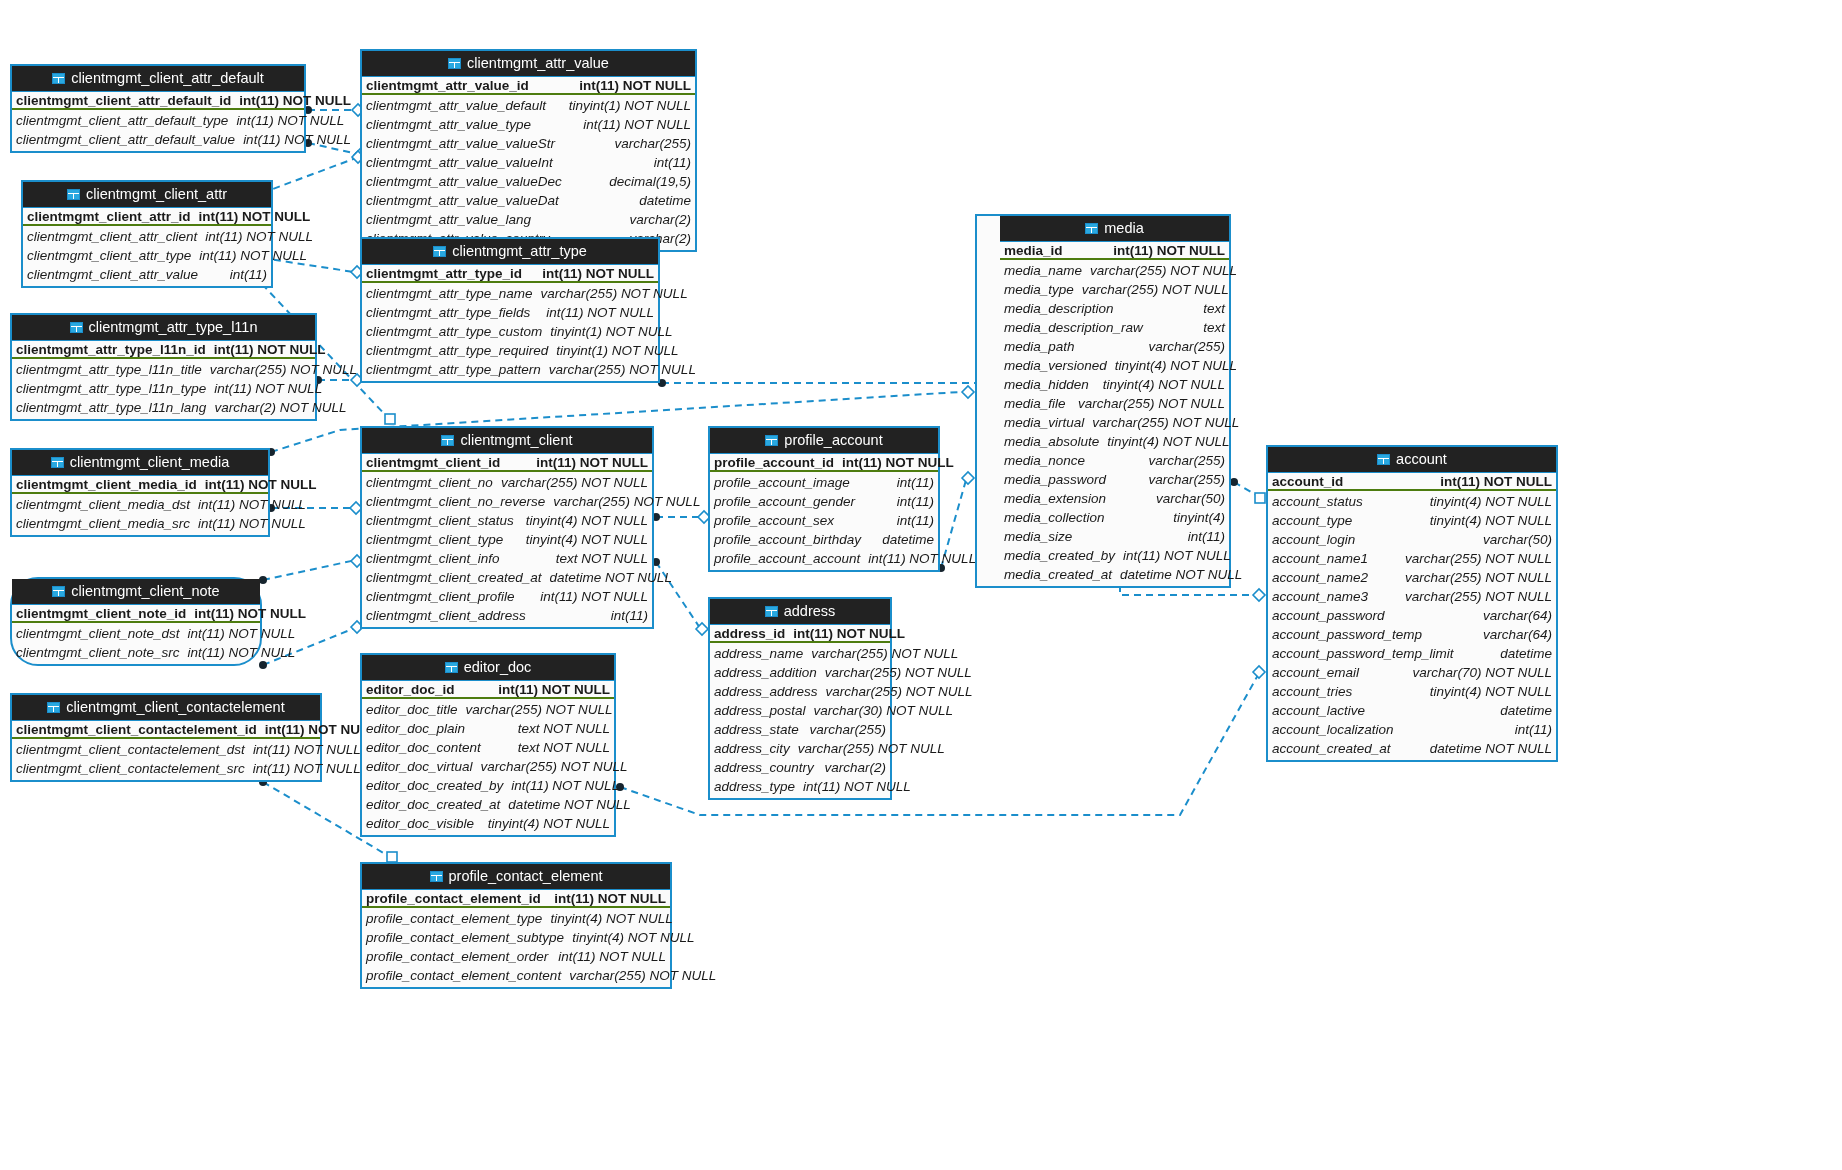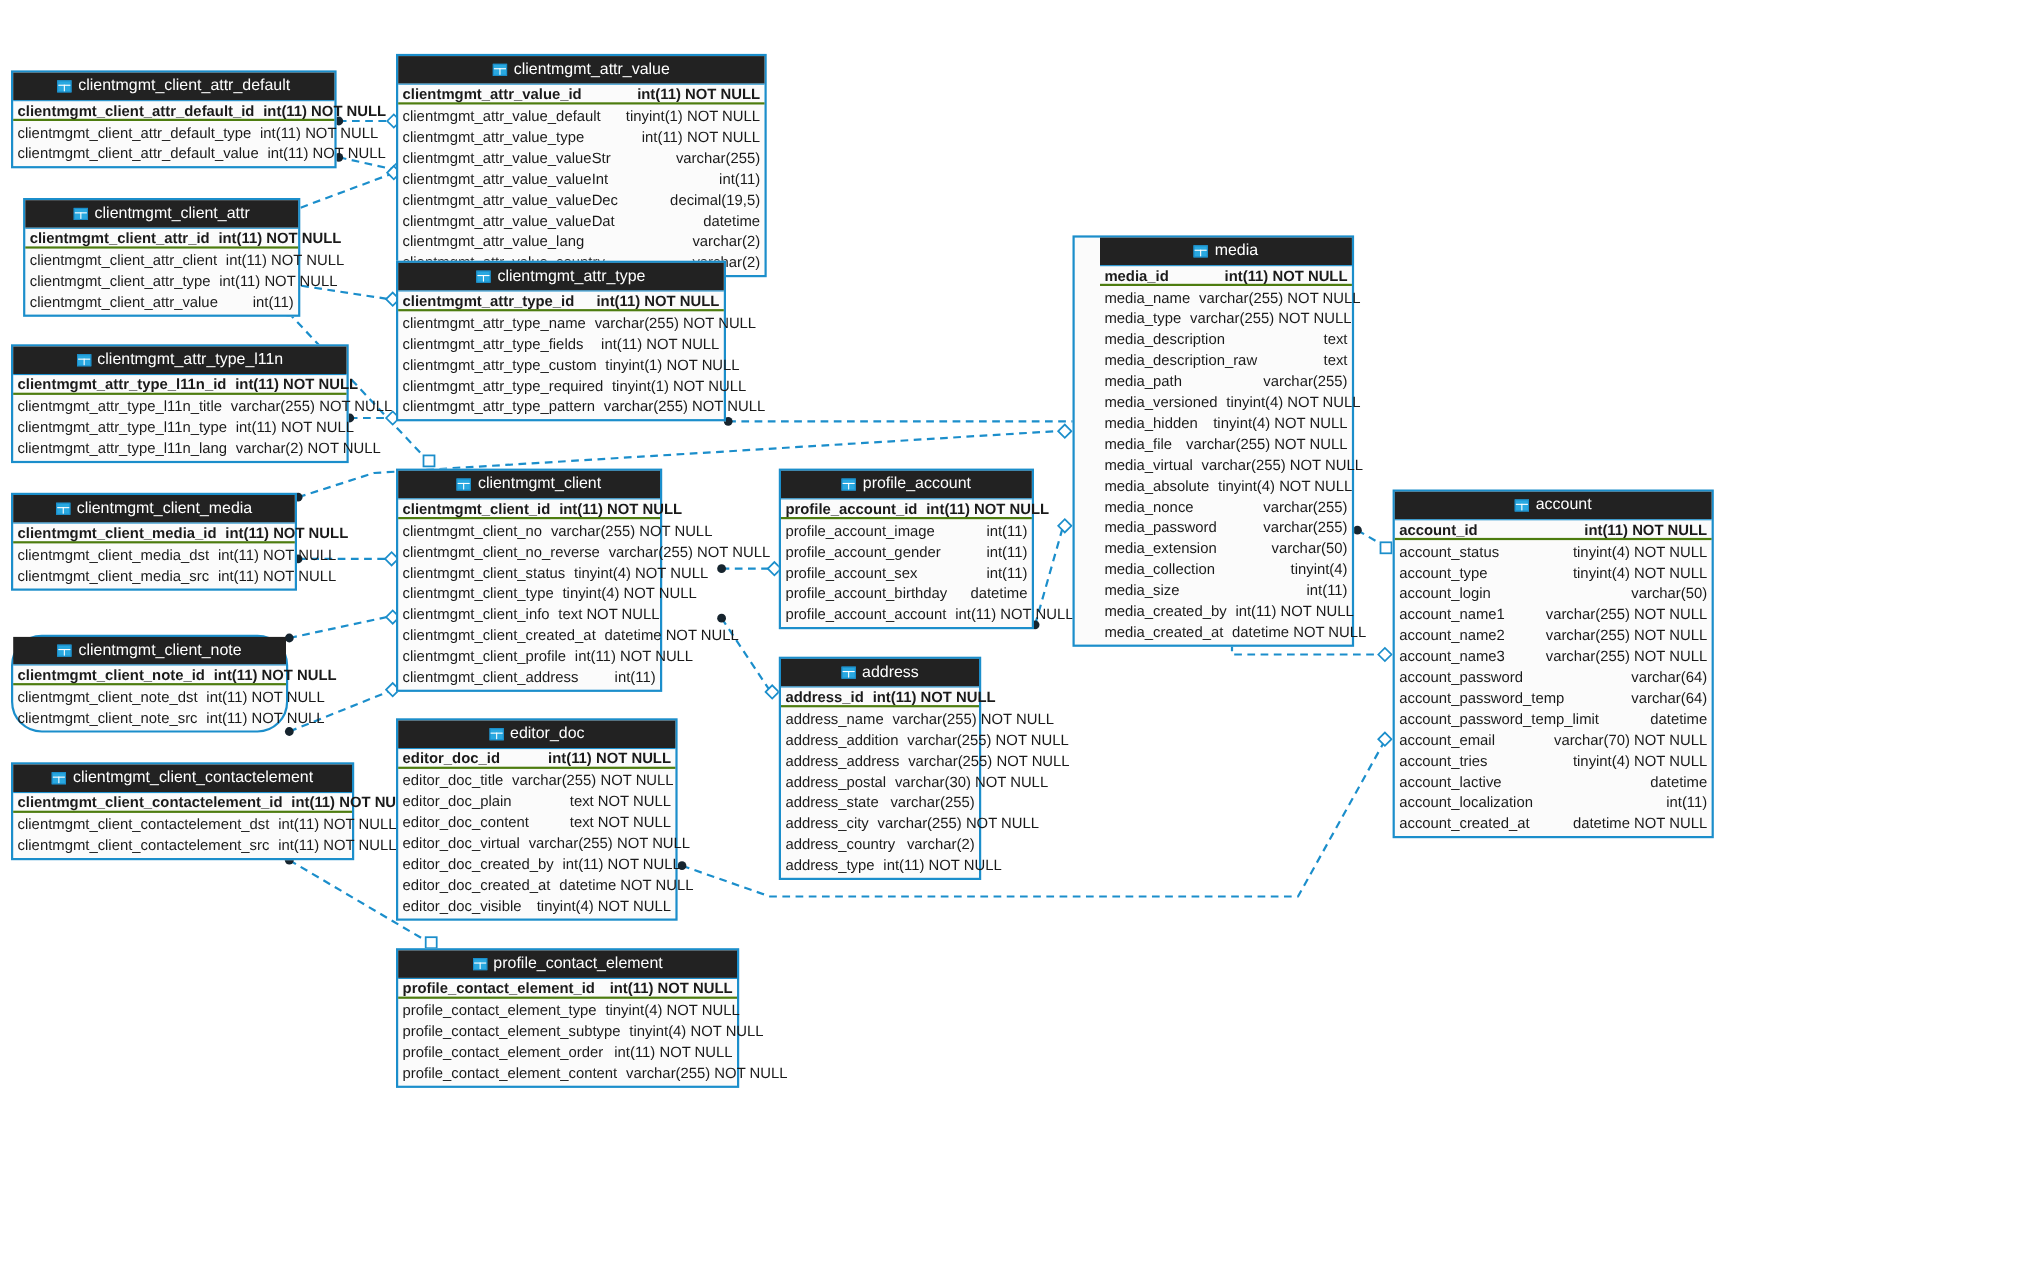--- a/index.html
+++ b/index.html
@@ -60,21 +60,21 @@
     height:19px;
     line-height:19px;
     font-size:13.5px;
     color:#1a1a1a;
     padding:0 4px;
     white-space:nowrap;
     box-sizing:border-box;
   }
   .row .col-name{padding-right:8px;}
   .row .col-type{text-align:right;}
-  .body-rows{padding:1px 0 2px 0;}
+  .body-rows{padding:1px 0 2px 0;font-style:italic;}
 </style>
 </head>
 <body>
 
 <div id="canvas">
   <svg id="links" viewBox="0 0 1842 1170" xmlns="http://www.w3.org/2000/svg">
       <path d="M 308,110 L 352,110" fill="none" stroke="#1b8ecb" stroke-width="2" stroke-dasharray="7 5"></path>
       <circle cx="308" cy="110" r="4" fill="#16242e"></circle>
       <polygon points="352,110 358,104 364,110 358,116" fill="#ffffff" stroke="#1b8ecb" stroke-width="1.6"></polygon>
       <path d="M 308,143 L 358,154 L 358,154" fill="none" stroke="#1b8ecb" stroke-width="2" stroke-dasharray="7 5"></path>
@@ -323,21 +323,21 @@
         <div class="row">
           <span class="col-name">clientmgmt_attr_type_required</span>
           <span class="col-type">tinyint(1) NOT NULL</span>
         </div>
         <div class="row">
           <span class="col-name">clientmgmt_attr_type_pattern</span>
           <span class="col-type">varchar(255) NOT NULL</span>
         </div>
       </div>
     </div>
-    <div class="entity" style="left: 360px; top: 426px; width: 242px;">
+    <div class="entity" style="left: 360px; top: 426px; width: 294px;">
       <div class="entity-header">
         <span class="tbl-icon"></span>
         <span>clientmgmt_client</span>
       </div>
       <div class="row pk-row">
         <span class="col-name">clientmgmt_client_id</span>
         <span class="col-type">int(11) NOT NULL</span>
       </div>
       <div class="body-rows">
         <div class="row">

